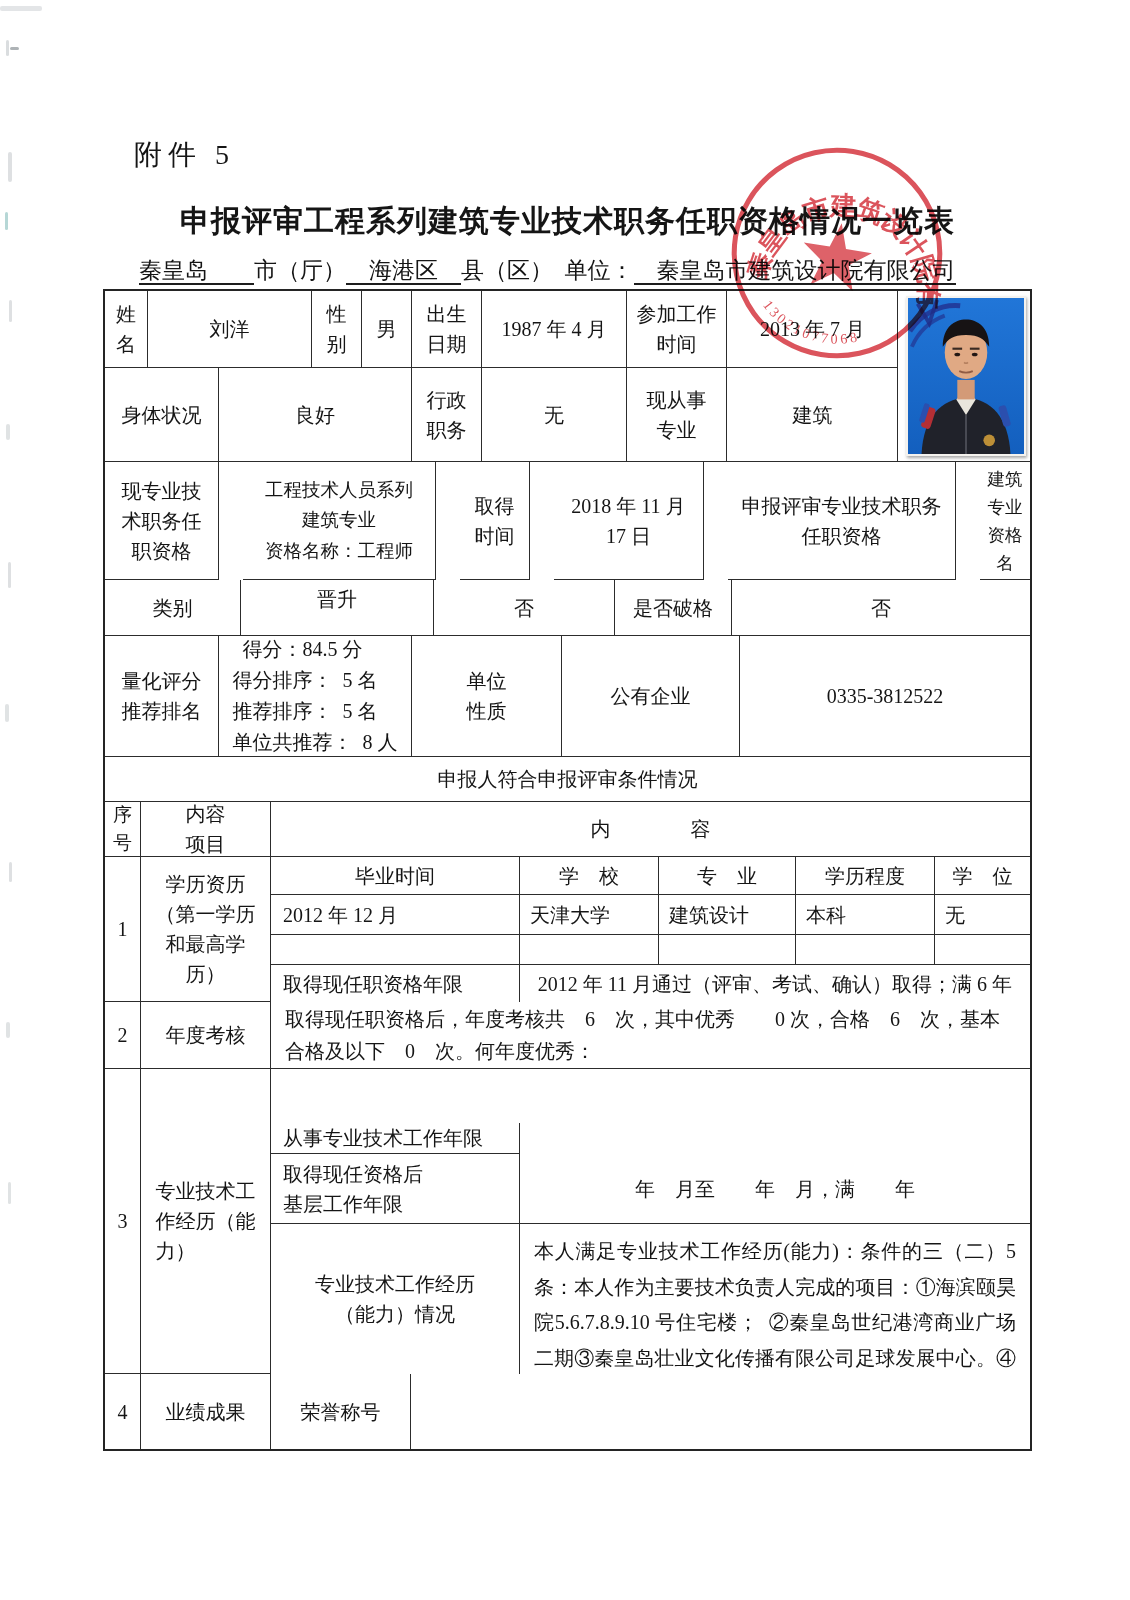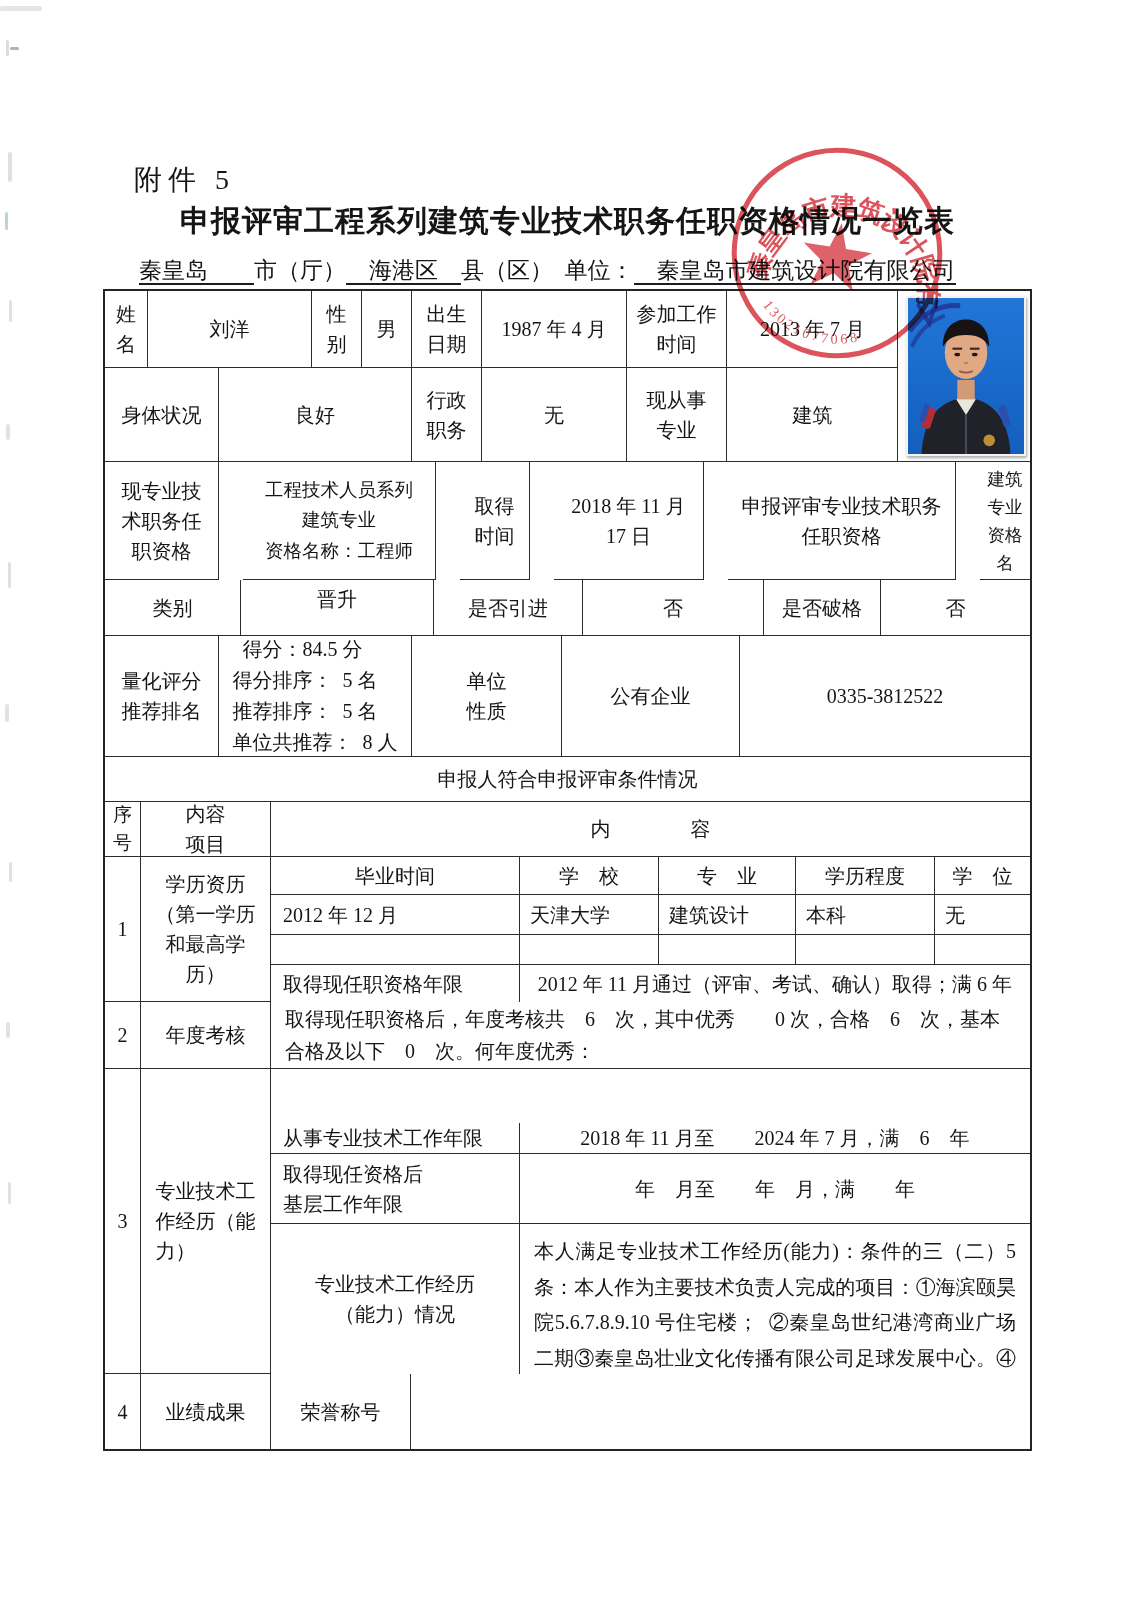--- a/index.html
+++ b/index.html
@@ -1,21 +1,21 @@
 <!DOCTYPE html>
 <html><head>
 <meta charset="utf-8">
 <style>
   html,body{margin:0;padding:0;background:#e9e9e9;}
   .sheet{position:relative;width:1130px;height:1600px;background:#ffffff;overflow:hidden;
          font-family:"Liberation Serif","DejaVu Serif",serif;color:#151515;}
   
   .art{position:absolute;border-radius:2px;}
   
-  .attach{position:absolute;left:134px;top:161px;font-size:28px;letter-spacing:6px;}
+  .attach{position:absolute;left:134px;top:136px;font-size:28px;letter-spacing:6px;}
   .title{position:absolute;left:103px;top:201px;width:929px;text-align:center;
          font-size:30px;font-weight:bold;letter-spacing:1px;}
   .headline{position:absolute;left:103px;top:255px;width:960px;font-size:23px;white-space:nowrap;padding-left:36px;box-sizing:border-box;}
   .headline .u{border-bottom:2px solid #1d1d1d;}
   
   .tbl{position:absolute;left:103px;top:289px;width:929px;border:2.6px solid #242424;box-sizing:border-box;background:#fff;}
   .row{display:flex;}
   .c{box-sizing:border-box;border-right:1.6px solid #2c2c2c;border-bottom:1.6px solid #2c2c2c;
      display:flex;align-items:center;justify-content:center;text-align:center;
      font-size:20px;line-height:1.5;flex:0 0 auto;overflow:hidden;}
@@ -108,21 +108,20 @@
 任职资格</div>
       <div class="c pre xs fill nr">工程技术人员系列
 建筑专业
 资格名称：高级工
 程师</div>
     </div>
 
     <div class="row" style="height:56px;">
       <div class="c" style="width:136px;">类别</div>
       <div class="c topal" style="width:193px;padding-top:4px;">晋升</div>
-      <div class="c" style="width:149px;">是否引进</div>
       <div class="c" style="width:181px;">否</div>
       <div class="c" style="width:117px;">是否破格</div>
       <div class="c fill nr">否</div>
     </div>
 
     <div class="row" style="height:121px;">
       <div class="c pre" style="width:114px;">量化评分
 推荐排名</div>
       <div class="c" style="width:193px;">
         <div class="block-left">
@@ -192,21 +191,20 @@
     </div>
 
     <div class="row" style="height:305px;">
       <div class="c" style="width:36px;">3</div>
       <div class="c pre" style="width:130px;text-align:left;">专业技术工
 作经历（能
 力）</div>
       <div class="c fill nr inner" style="border-bottom:none;">
         <div class="row" style="height:85px;align-items:flex-end;">
           <div class="c left" style="width:249px;padding-left:12px;">从事专业技术工作年限</div>
-          <div class="c fill nr">2018 年 11 月至　　2024 年 7 月，满　6　年</div>
         </div>
         <div class="row" style="height:70px;">
           <div class="c left pre" style="width:249px;padding-left:12px;">取得现任资格后
 基层工作年限</div>
           <div class="c fill nr">年　月至　　年　月，满　　年</div>
         </div>
         <div class="row" style="height:150px;">
           <div class="c pre nb" style="width:249px;">专业技术工作经历
 （能力）情况</div>
           <div class="c fill nr nb para" style="align-items:flex-start;">本人满足专业技术工作经历(能力)：条件的三（二）5 条：本人作为主要技术负责人完成的项目：①海滨颐昊院5.6.7.8.9.10 号住宅楼； ②秦皇岛世纪港湾商业广场二期③秦皇岛壮业文化传播有限公司足球发展中心。④在水一方 B 区 01 号住宅楼，⑤在水一方 B 区 22 号住宅楼</div>

